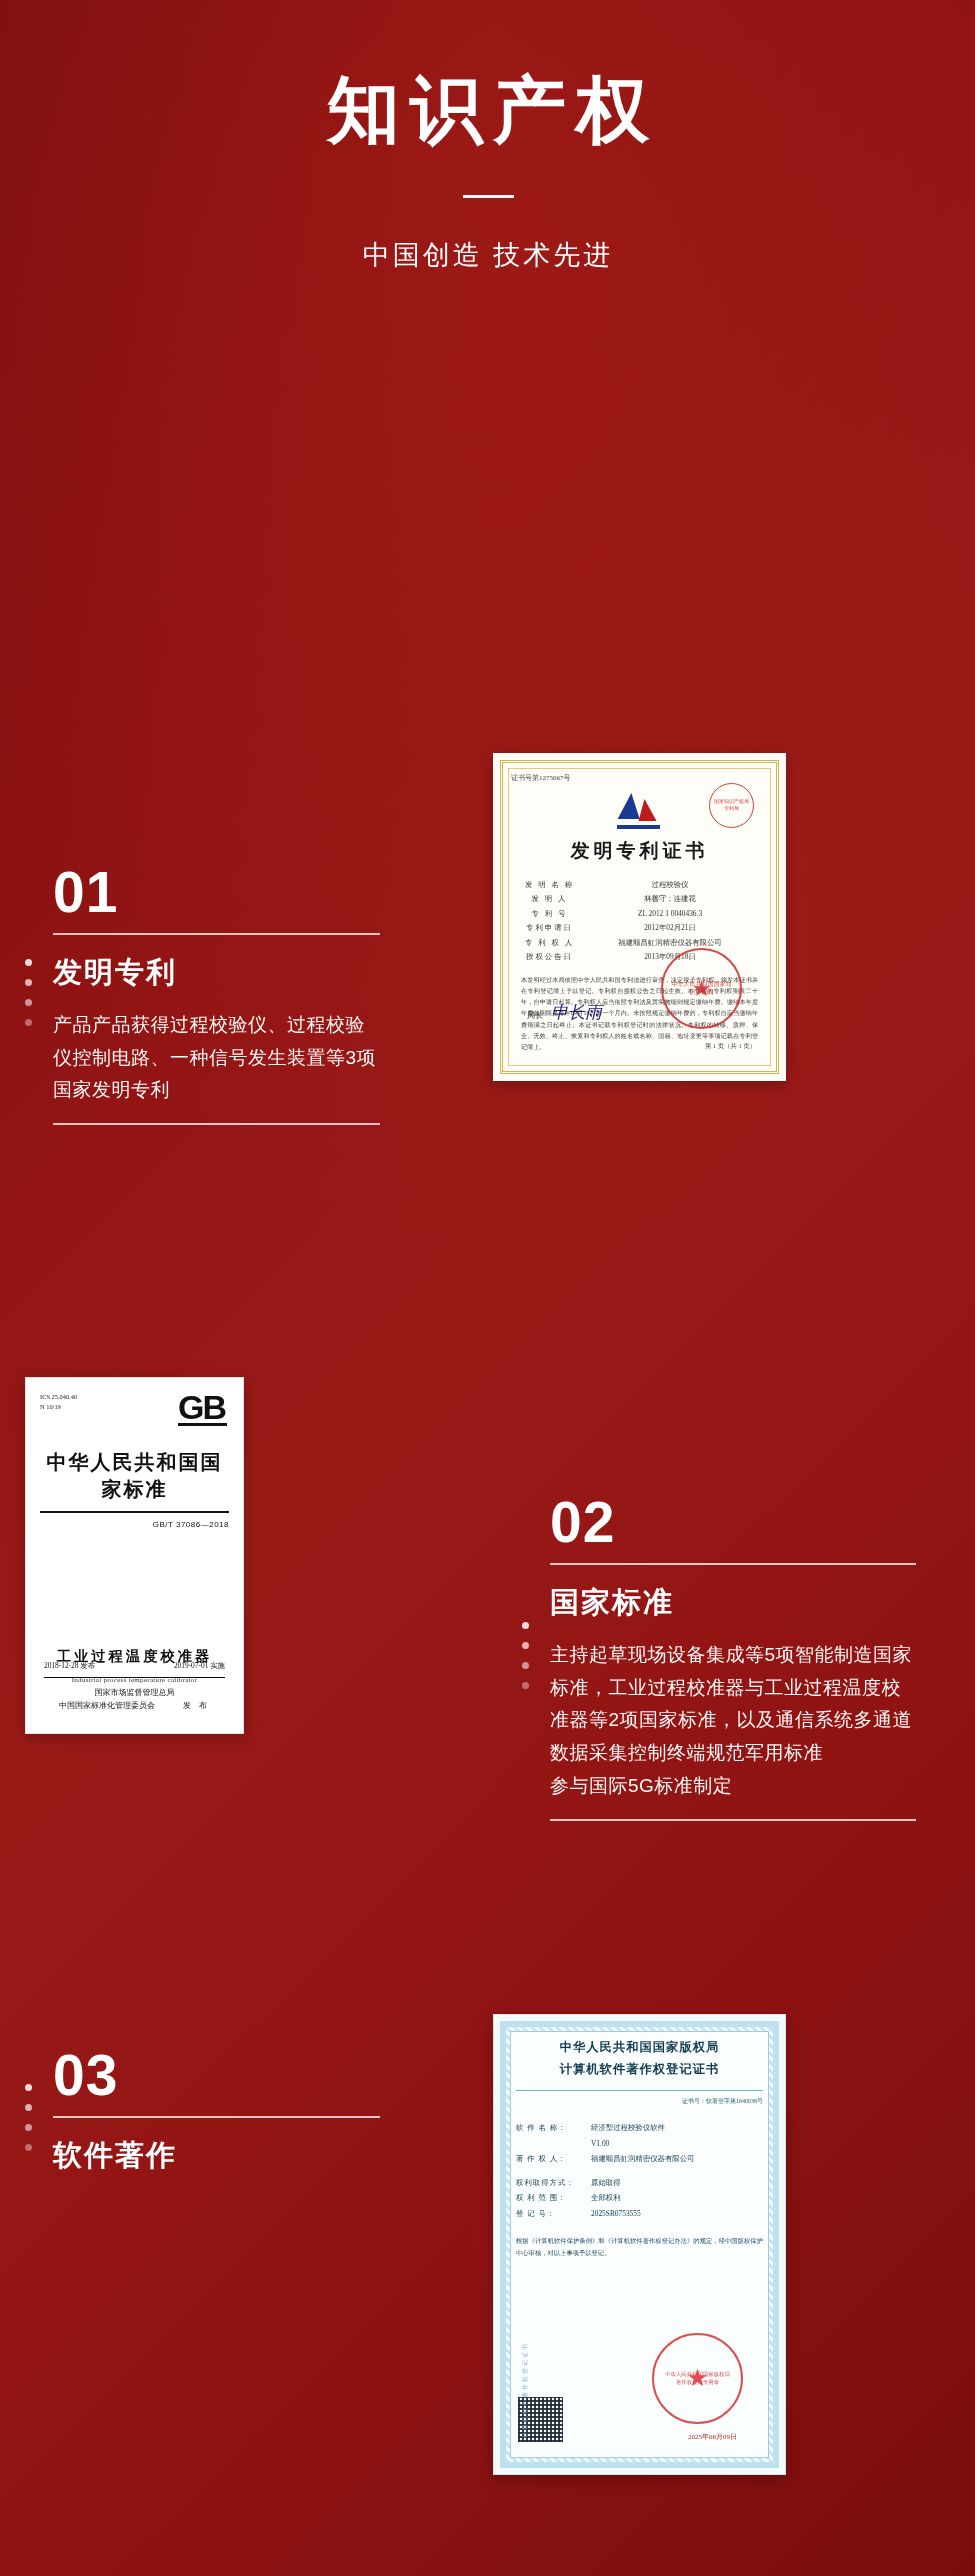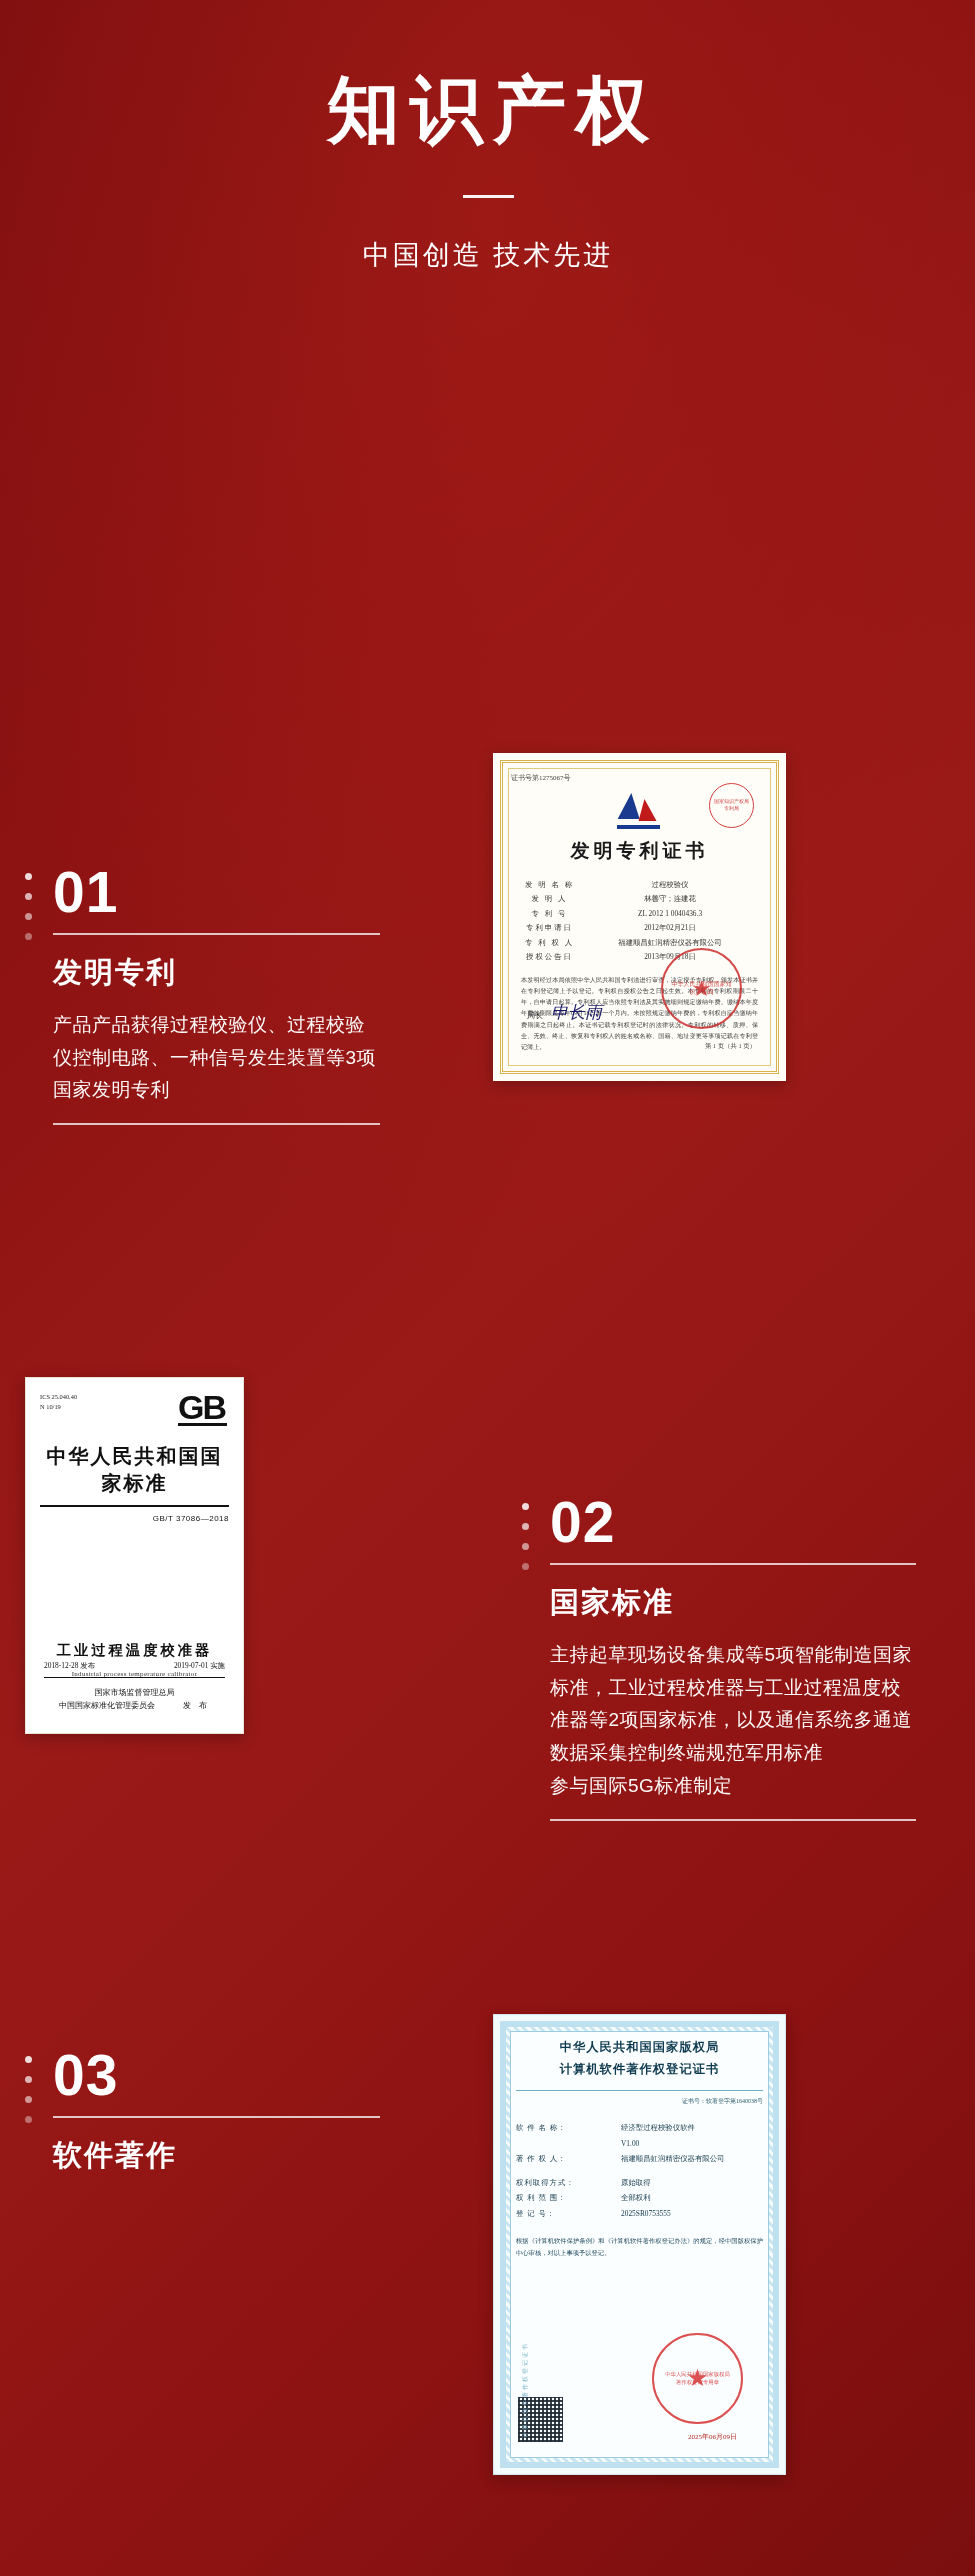--- a/index.html
+++ b/index.html
@@ -64,21 +64,21 @@
   }
   .row {
     position: absolute;
     display: flex;
   }
 
   
   .block { width: 380px; }
   .block-head {
     display: flex;
-    align-items: flex-start;
+    align-items: center;
   }
   .dots {
     width: 12px;
     padding-top: 8px;
     margin-right: 16px;
     flex: 0 0 12px;
   }
   .dots span {
     display: block;
     width: 7px;
@@ -315,21 +315,21 @@
     padding-right: 4px;
   }
   .gb-logo:after {
     content: "";
     position: absolute;
     left: 0; right: 2px; bottom: -3px;
     height: 3px;
     background: #111;
   }
   .gb-title {
-    margin-top: 20px;
+    margin-top: 26px;
     font-size: 20px;
     letter-spacing: 2px;
     font-weight: bold;
     text-align: center;
     border-bottom: 2px solid #111;
     padding-bottom: 8px;
   }
   .gb-code {
     text-align: right;
     font-size: 8px;
@@ -418,21 +418,21 @@
     font-size: 6px;
     margin-top: 6px;
     color: #2a5a6e;
   }
   .soft-fields {
     margin-top: 14px;
     font-size: 7.4px;
     line-height: 2.1;
     color: #11384b;
   }
-  .soft-fields .f { display: flex; gap: 30px; }
+  .soft-fields .f { display: flex; }
   .soft-fields .k { width: 75px; flex: 0 0 75px; letter-spacing: 1px; }
   .soft-fields .v { flex: 1; }
   .soft-note {
     margin-top: 14px;
     font-size: 6.3px;
     line-height: 1.9;
     color: #19465b;
     text-align: justify;
   }
   .soft-qr {

